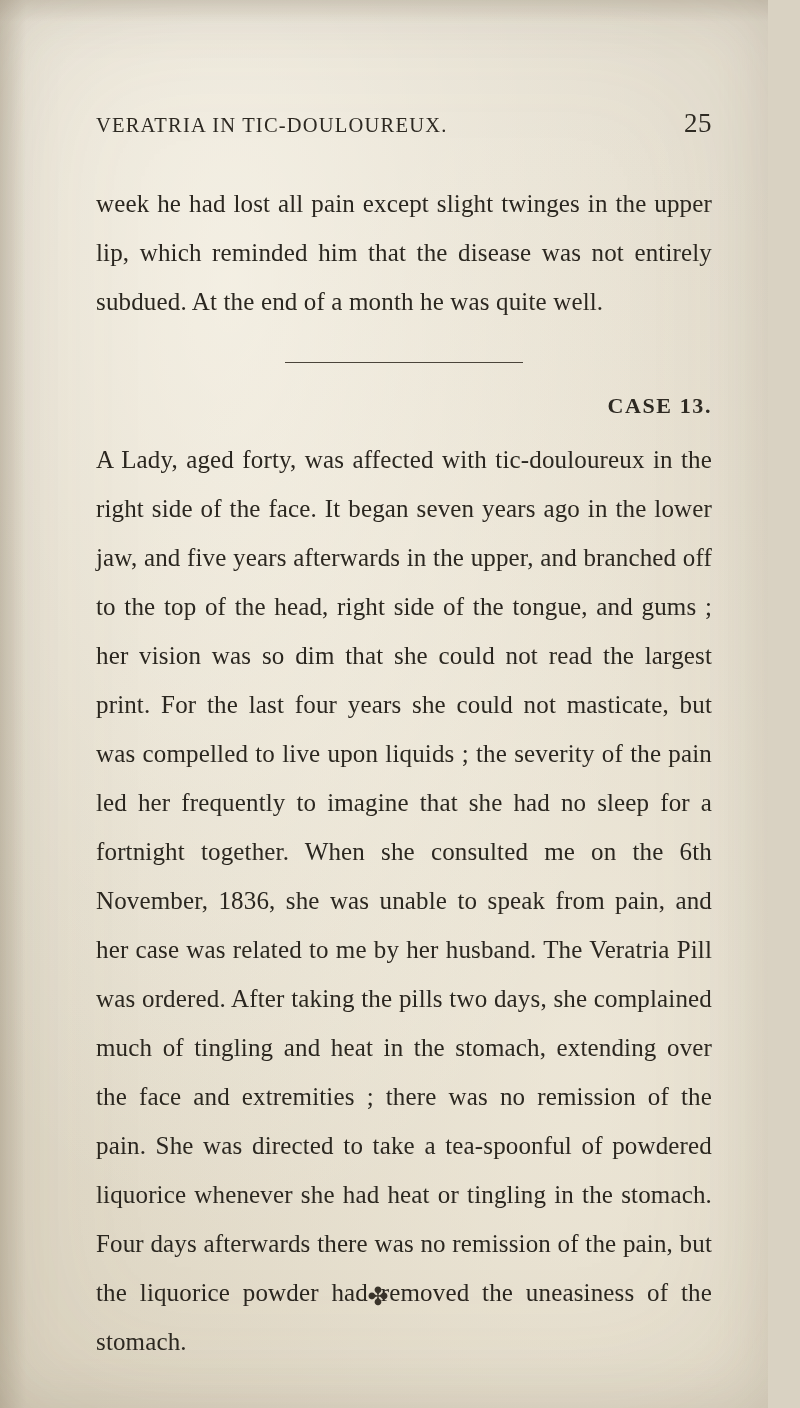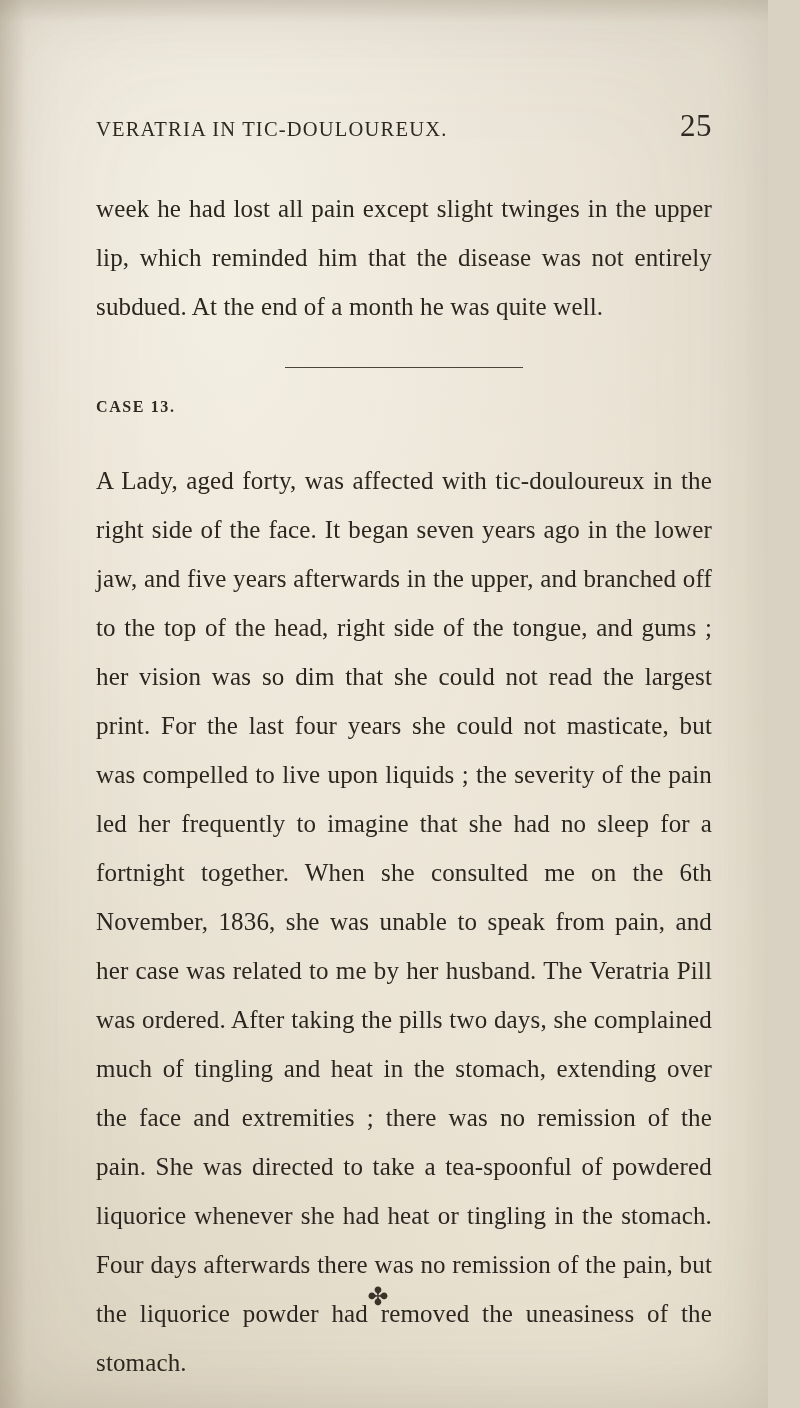--- a/index.html
+++ b/index.html
@@ -59,21 +59,21 @@
     font-variant: normal;
     margin-bottom: 40px;
   }
   .running-title {
     font-size: 20.5px;
     letter-spacing: 1.2px;
     white-space: nowrap;
     color: #2e2a23;
   }
   .page-number {
-    font-size: 31px;
+    font-size: 27px;
     letter-spacing: 0.5px;
     color: #2e2a23;
     margin-left: 8px;
   }
   p.body-text {
     font-size: 25px;
     line-height: 49px;
     text-align: justify;
     text-justify: inter-word;
     margin: 0 0 12px 0;
@@ -83,24 +83,24 @@
   p.body-text.first {
     margin-bottom: 28px;
   }
   .rule {
     width: 238px;
     height: 0;
     border-top: 1.6px solid #4a443a;
     margin: 36px auto 30px auto;
   }
   .case-heading {
-    text-align: left;
-    font-size: 16px;
+    text-align: right;
+    font-size: 22px;
     letter-spacing: 1.6px;
-    margin: 0 0 40px 0;
+    margin: 0 0 16px 0;
     color: #2e2a23;
   }
   .footer-mark {
     position: absolute;
     left: 0;
     right: 0;
     top: 1282px;
     text-align: center;
     font-size: 25px;
     color: #3a342b;

